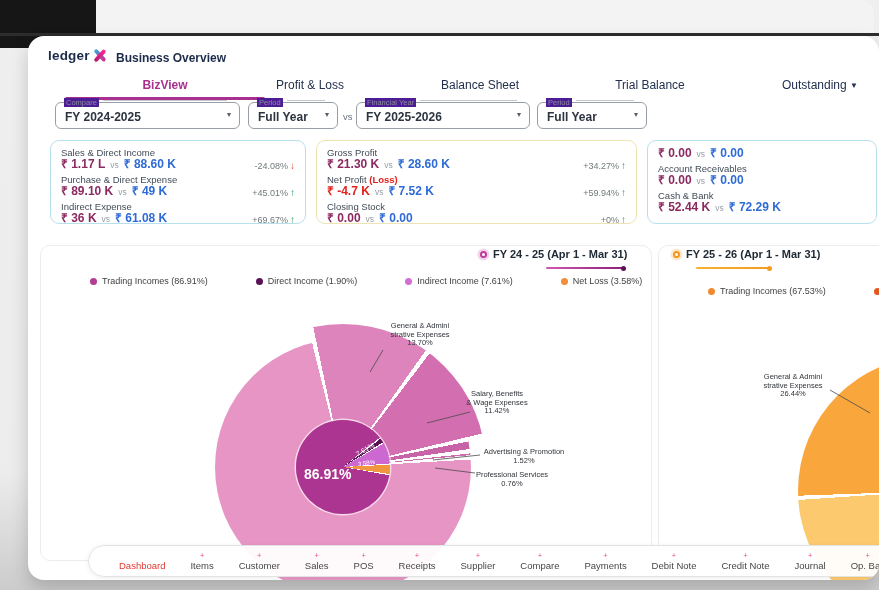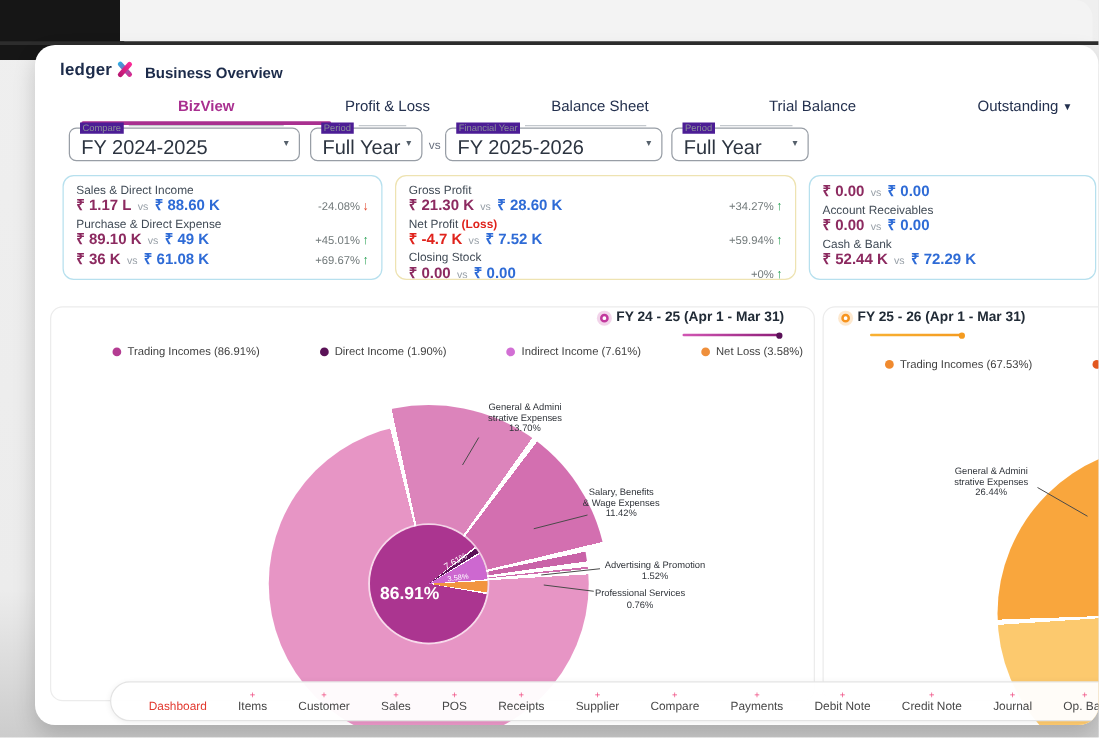--- a/index.html
+++ b/index.html
@@ -23,21 +23,21 @@
   .tab{position:absolute;top:42px;transform:translateX(-50%);font-size:12px;color:#23304e;cursor:pointer;white-space:nowrap;}
   .tab-active{color:#a93090;font-weight:bold;transform:none;}
   .tab-underline{position:absolute;left:37px;top:61px;width:200px;height:2.5px;background:#a93090;border-radius:2px;}
   .tab-caret{font-size:8px;vertical-align:1px;}
 
   
   .fld{position:absolute;top:66px;height:27px;border:1.5px solid #989ea6;border-radius:6px;background:#fff;box-sizing:border-box;}
   .fld-label{position:absolute;left:8px;right:12px;top:-5px;display:flex;align-items:center;gap:4px;font-size:7.5px;color:#8a9098;}
   .fld-label b{font-weight:normal;background:#4c1d95;padding:0 2px;white-space:nowrap;}
   .fld-label:after{content:"";flex:1;height:1px;background:#c3c8cd;margin-top:-5px;}
-  .fld-value{position:absolute;left:9px;top:7px;font-size:16px;color:#2c3440;white-space:nowrap;}
+  .fld-value{position:absolute;left:9px;top:7px;font-size:12px;color:#2c3440;white-space:nowrap;font-weight:bold;}
   .fld-caret{position:absolute;right:8px;top:7px;font-size:8px;color:#55606b;}
   .vs-text{position:absolute;left:315px;top:75px;font-size:9.5px;color:#6b7280;}
 
   
   .card{position:absolute;top:104px;height:84px;background:#fff;border:1.5px solid #b7e0ee;border-radius:9px;box-sizing:border-box;padding:6px 10px 0 10px;}
   .card1{left:22px;width:256px;}
   .card2{left:288px;width:321px;}
   .card3{left:619px;width:230px;}
   .crow{position:relative;margin-bottom:2px;}
   .clabel{font-size:9.5px;line-height:11px;color:#414b56;}
@@ -167,20 +167,21 @@
             <div class="clabel">Sales &amp; Direct Income</div>
             <div class="cvals"><span class="cv1">₹ 1.17 L</span><span class="cvs">vs</span><span class="cv2">₹ 88.60 K</span></div>
             <div class="cpct"><span>-24.08%</span><span class="arr down">↓</span></div>
           </div>
           <div class="crow">
             <div class="clabel">Purchase &amp; Direct Expense</div>
             <div class="cvals"><span class="cv1">₹ 89.10 K</span><span class="cvs">vs</span><span class="cv2">₹ 49 K</span></div>
             <div class="cpct"><span>+45.01%</span><span class="arr up">↑</span></div>
           </div>
           <div class="crow">
+            <div class="clabel">Indirect Expense</div>
             <div class="cvals"><span class="cv1">₹ 36 K</span><span class="cvs">vs</span><span class="cv2">₹ 61.08 K</span></div>
             <div class="cpct"><span>+69.67%</span><span class="arr up">↑</span></div>
           </div>
         </div>
         <div class="card card2" style="border-color: rgb(238, 227, 178);">
           <div class="crow">
             <div class="clabel">Gross Profit</div>
             <div class="cvals"><span class="cv1">₹ 21.30 K</span><span class="cvs">vs</span><span class="cv2">₹ 28.60 K</span></div>
             <div class="cpct"><span>+34.27%</span><span class="arr up">↑</span></div>
           </div>

